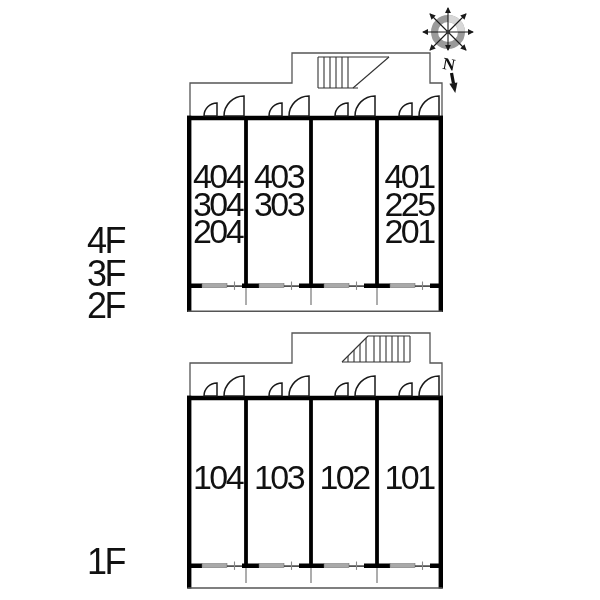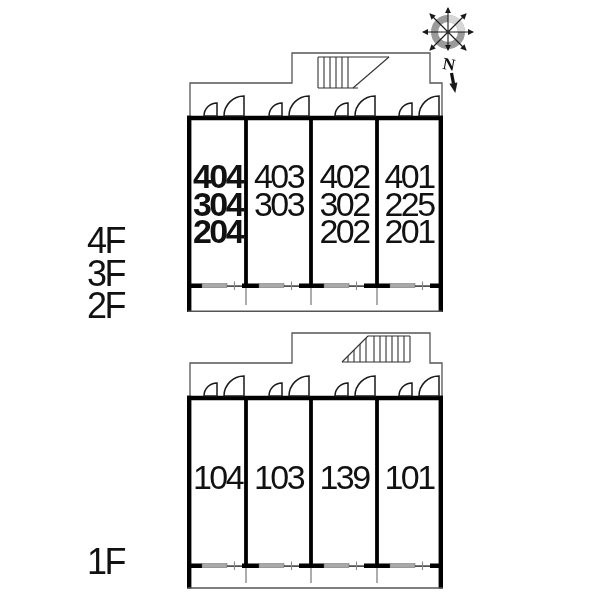--- a/index.html
+++ b/index.html
@@ -169,46 +169,41 @@
 
 <div class="floorlabels" style="top:225px;">
   <span>4F</span>
   <span>3F</span>
   <span>2F</span>
 </div>
 <div class="floorlabels" style="top:546px;">
   <span>1F</span>
 </div>
 
-<div class="unitnums" style="left:192px;top:163px;width:51px;font-weight:bold;">
+<div class="unitnums" style="left:192px;top:163px;width:51px;">
   <span>404</span>
   <span>304</span>
   <span>204</span>
 </div>
 <div class="unitnums" style="left:249px;top:163px;width:59px;">
   <span>403</span>
   <span>303</span>
-</div>
-<div class="unitnums" style="left:314px;top:163px;width:60px;">
-  <span>402</span>
-  <span>302</span>
-  <span>202</span>
 </div>
 <div class="unitnums" style="left:380px;top:163px;width:58px;">
   <span>401</span>
   <span>225</span>
   <span>201</span>
 </div>
 
 <div class="unitnums" style="left:192px;top:464px;width:51px;">
   <span>104</span>
 </div>
 <div class="unitnums" style="left:249px;top:464px;width:59px;">
   <span>103</span>
 </div>
 <div class="unitnums" style="left:314px;top:464px;width:60px;">
-  <span>139</span>
+  <span>102</span>
 </div>
 <div class="unitnums" style="left:380px;top:464px;width:58px;">
   <span>101</span>
 </div>
 
 </div>
 
 </body></html>

